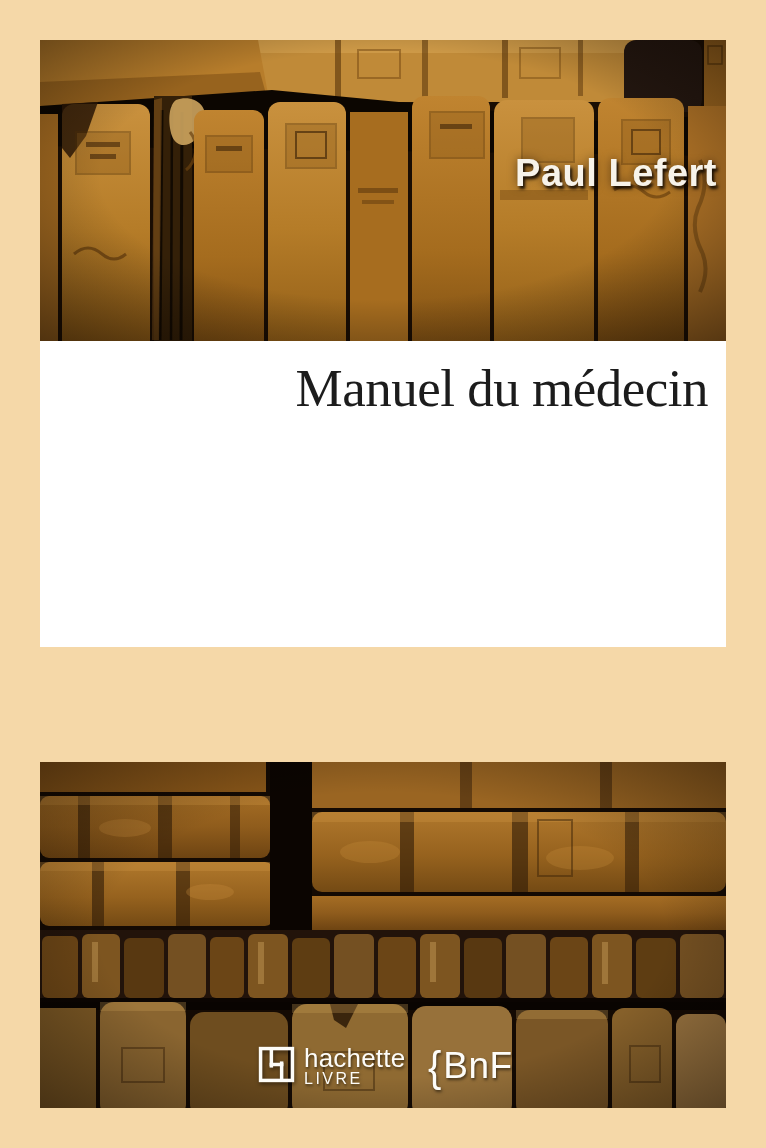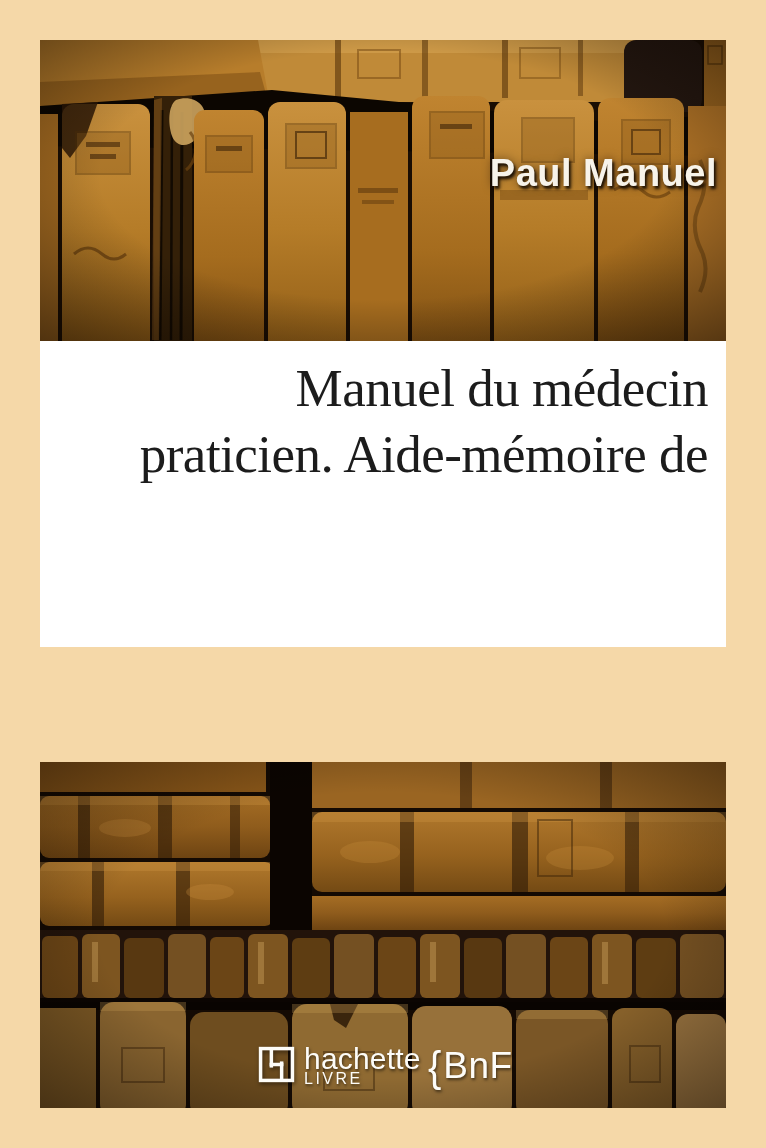--- a/index.html
+++ b/index.html
@@ -29,21 +29,21 @@
     position:absolute;right:9px;top:112px;
     font-size:38px;font-weight:bold;color:#f7f3ea;
     letter-spacing:0.5px;
     text-shadow:2px 3px 3px rgba(16,8,1,0.9),0 0 10px rgba(16,8,1,0.5);
   }
   
   .logos{position:absolute;left:0;top:284px;width:100%;height:46px;}
   .hachette{position:absolute;left:218px;top:0;display:flex;align-items:flex-start;}
   .hachette .hicon{width:37px;height:37px;margin-right:9px;filter:drop-shadow(1px 2px 2px rgba(0,0,0,0.5));}
   .hachette .htxt{display:flex;flex-direction:column;text-shadow:1px 2px 3px rgba(0,0,0,0.55);}
-  .hachette .hname{font-size:30px;line-height:25px;color:#fdfcf8;font-weight:400;letter-spacing:0.2px;}
+  .hachette .hname{font-size:26px;line-height:25px;color:#fdfcf8;font-weight:400;letter-spacing:0.2px;}
   .hachette .hsub{font-size:16px;line-height:15px;color:#fdfcf8;letter-spacing:2.5px;font-weight:400;}
   .bnf{
     position:absolute;left:388px;top:2px;display:flex;align-items:center;
     color:#fdfcf8;text-shadow:1px 2px 3px rgba(0,0,0,0.55);
   }
   .bnf .brace{font-size:40px;font-weight:400;line-height:36px;transform:scaleY(1.05);margin-right:2px;}
   .bnf .bname{font-size:37px;font-weight:normal;line-height:36px;letter-spacing:0.5px;}
 </style>
 </head>
 <body>
@@ -137,27 +137,26 @@
         <rect x="592" y="90" width="28" height="24" fill="none" stroke="#3f2508" stroke-width="2" opacity="0.6"></rect>
         <path d="M574,150 q16,-10 30,2 q12,10 26,0" stroke="#6b4210" stroke-width="3" fill="none" opacity="0.7"></path>
 
         <rect x="648" y="66" width="38" height="250" fill="#ad7126"></rect>
         <path d="M660,120 q10,24 -2,48 q-8,20 4,44 q8,18 -2,40" stroke="#6b4210" stroke-width="4" fill="none" opacity="0.6"></path>
       </g>
 
       <rect width="686" height="301" fill="url(#vig)"></rect>
     </svg>
 
-    <div class="author">Paul Manuel</div>
+    <div class="author">Paul Lefert</div>
   </div>
 
   <div class="title-band">
     <div class="book-title">
       <span>Manuel du médecin</span>
-      <span>praticien. Aide-mémoire de</span>
     </div>
   </div>
 
   <div class="photo-bottom">
     <svg viewBox="0 0 686 346" preserveAspectRatio="none">
       <defs>
         <linearGradient id="hA" x1="0" y1="0" x2="0" y2="1">
           <stop offset="0" stop-color="#a56d24"></stop>
             <stop offset="0.5" stop-color="#8f5c1c"></stop>
             <stop offset="1" stop-color="#6e4412"></stop>

